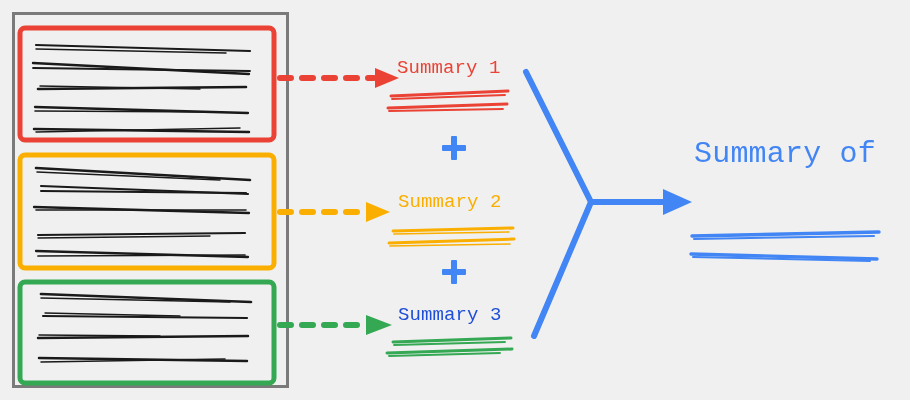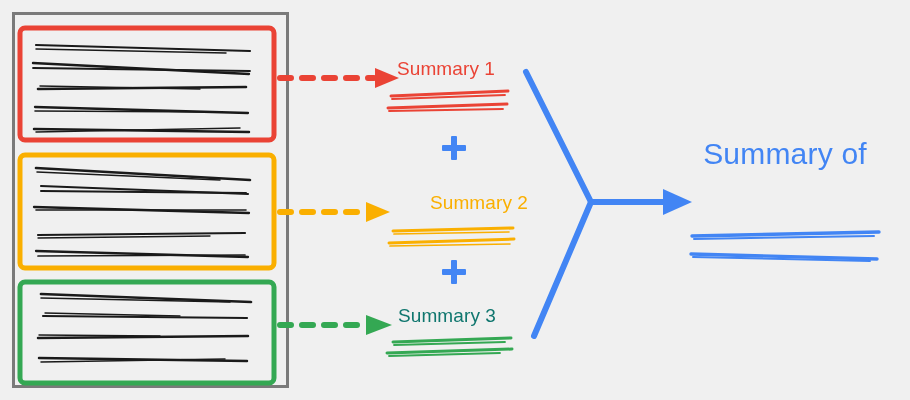--- a/index.html
+++ b/index.html
@@ -7,21 +7,21 @@
     width:910px;height:400px;
     background:#f0f0f0;
     font-family:"DejaVu Sans","Liberation Sans",sans-serif;
     overflow:hidden;
     position:relative;
   }
   #stage{position:absolute;left:0;top:0;width:910px;height:400px;}
   #stage > svg{position:absolute;left:0;top:0;}
   .lbl{
     position:absolute;
-    font-family:Liberation Sans, sans-serif;
+    font-family:Liberation Mono, monospace;
     white-space:nowrap;
     line-height:1;
   }
   .sum-label{font-size:19px;font-weight:400;letter-spacing:.1px;}
   .final-label{
     font-size:30px;font-weight:400;text-align:center;
     line-height:1.22;letter-spacing:.2px;
   }
 </style>
 </head>
@@ -128,21 +128,21 @@
     <g stroke="#4285f4" fill="none" stroke-linecap="round">
       <path d="M692 236 L879 232" stroke-width="3.4"></path>
       <path d="M694 239 L874 236" stroke-width="2"></path>
       <path d="M691 254 L877 259" stroke-width="3.4"></path>
       <path d="M693 257 L870 261" stroke-width="2"></path>
     </g>
   </svg>
 
   <div class="lbl sum-label" style="left:397px;top:59px;color:#ea4335;">Summary 1</div>
 
-  <div class="lbl sum-label" style="left:398px;top:193px;color:#faaf00;margin-left:32px;">Summary 2</div>
+  <div class="lbl sum-label" style="left:398px;top:193px;color:#faaf00;">Summary 2</div>
 
-  <div class="lbl sum-label" style="left:398px;top:306px;color:#0f766e;">Summary 3</div>
+  <div class="lbl sum-label" style="left:398px;top:306px;color:#1d4ed8;">Summary 3</div>
 
   <div class="lbl final-label" style="left:686px;top:136px;width:198px;color:#4285f4;">
     <div>Summary of</div>
   </div>
 
 </div>
 
 </body></html>

